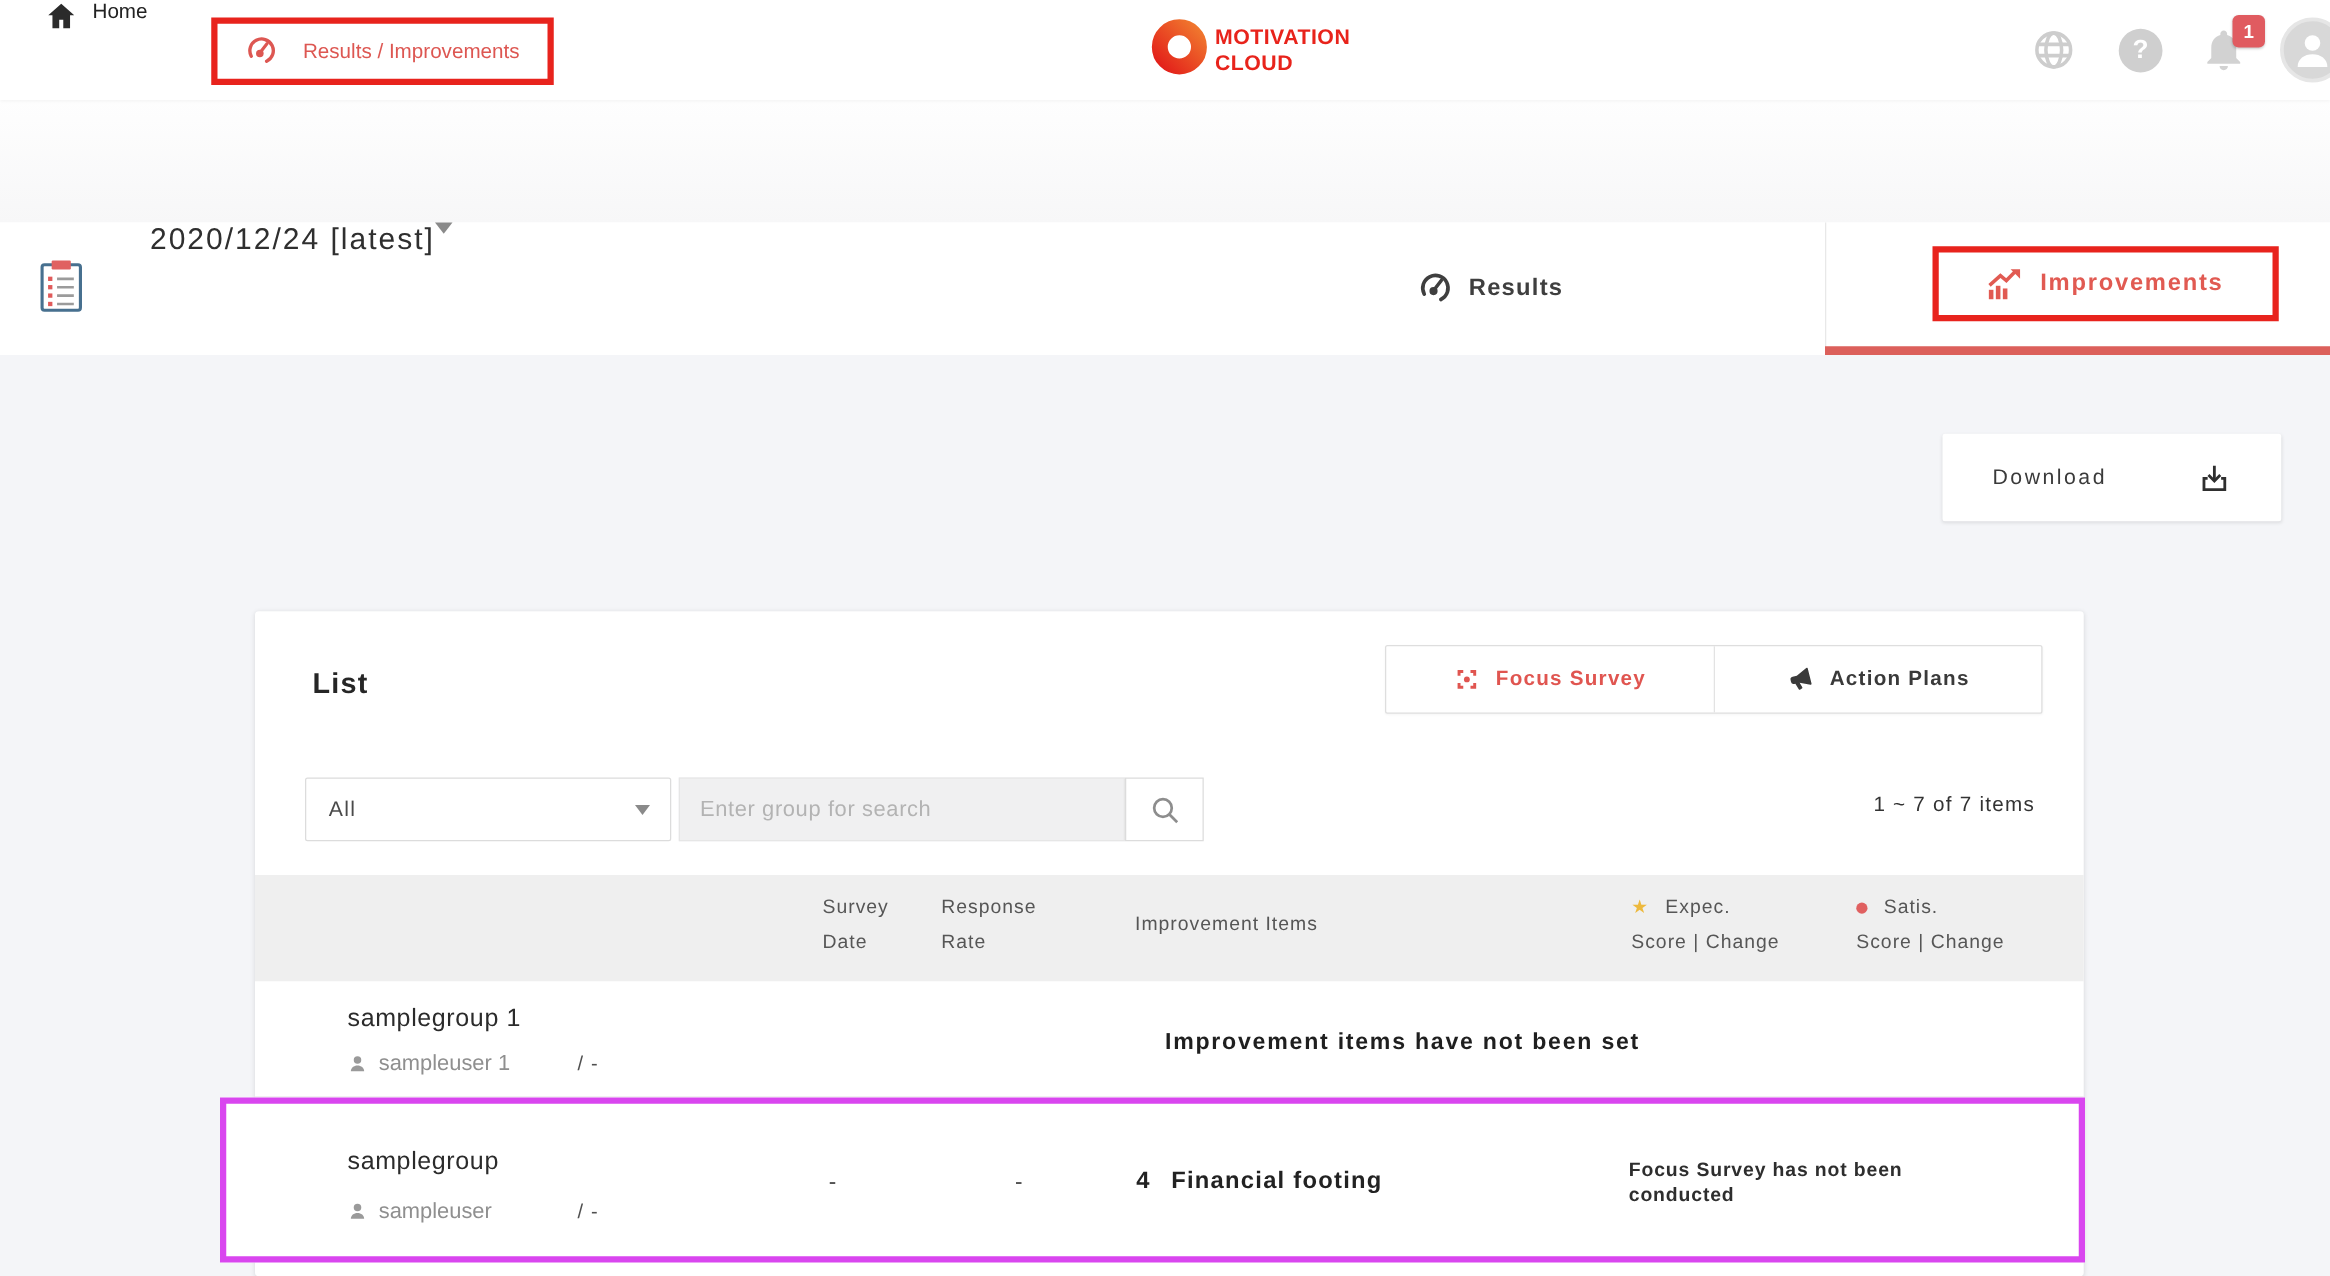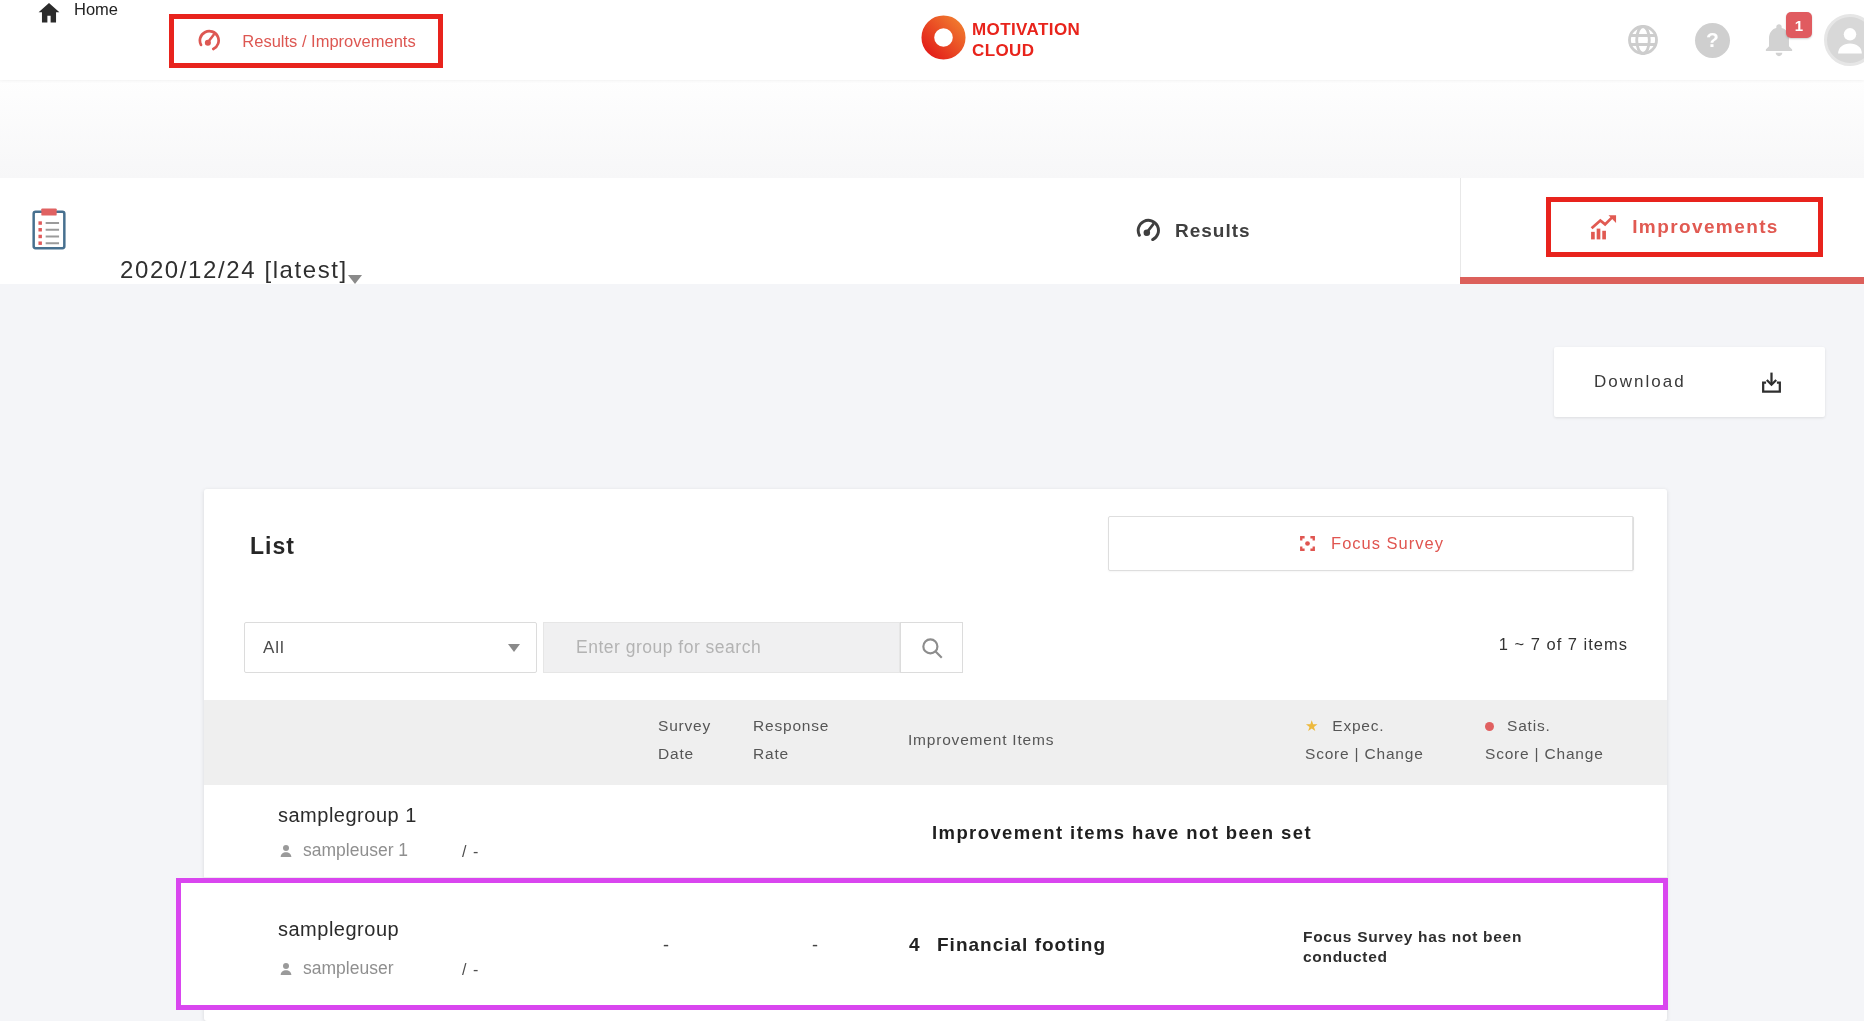--- a/index.html
+++ b/index.html
@@ -27,21 +27,21 @@
     border:3px solid #e6e6e6;display:flex;align-items:center;justify-content:center;overflow:hidden;cursor:pointer;}
 
   
   .crumbband{position:absolute;left:0;top:80px;width:1864px;height:98px;
     background:linear-gradient(#fefefe,#f7f7f8);}
   .crumb{position:absolute;left:36px;top:117px;font-size:16.5px;letter-spacing:1.8px;color:#3a3a3a;}
 
   
   .daterow{position:absolute;left:0;top:178px;width:1864px;height:106px;background:#fff;}
   .clip{position:absolute;left:26px;top:28px;}
-  .datesel{position:absolute;left:120px;top:0;height:106px;display:flex;align-items:flex-end;cursor:pointer;}
+  .datesel{position:absolute;left:120px;top:0;height:106px;display:flex;align-items:flex-start;cursor:pointer;}
   .datesel .dtxt{font-size:24px;letter-spacing:1.6px;color:#2f2f2f;}
   .caret{width:0;height:0;border-left:7px solid transparent;border-right:7px solid transparent;border-top:9px solid #8a8a8a;}
   .caret.sm{border-left-width:6px;border-right-width:6px;border-top-width:8px;}
   .tab-results{position:absolute;left:1134px;top:0;height:106px;display:flex;align-items:center;gap:14px;cursor:pointer;color:#3f3f3f;}
   .tab-results span{font-size:19px;font-weight:bold;letter-spacing:1px;color:#3f3f3f;}
   .vdiv{position:absolute;left:1460px;top:0;width:1px;height:106px;background:#e8e8e8;}
   .improvbox{position:absolute;left:1546px;top:19px;width:277px;height:60px;border:5px solid #e8231d;
     background:#fff;display:flex;align-items:center;justify-content:center;}
   .tab-improv{display:flex;align-items:center;gap:14px;color:#e15a52;cursor:pointer;}
   .tab-improv span{font-size:19px;font-weight:bold;letter-spacing:1.4px;color:#e15a52;}
@@ -56,29 +56,29 @@
 
   
   .card{position:absolute;left:204px;top:205px;width:1463px;height:532px;background:#fff;border-radius:3px;
     box-shadow:0 1px 4px rgba(0,0,0,.12);}
   .listtitle{position:absolute;left:46px;top:44px;margin:0;font-size:23px;font-weight:bold;letter-spacing:1px;color:#262626;}
 
   .segctrl{position:absolute;left:904px;top:27px;width:526px;height:55px;display:flex;background:#fff;
     border:1px solid #dedede;border-radius:2px;box-shadow:0 1px 2px rgba(0,0,0,.04);}
   .seg{flex:1;display:flex;align-items:center;justify-content:center;gap:13px;background:none;border:none;cursor:pointer;}
   .seg.focus{border-right:1px solid #e3e3e3;color:#e05550;}
-  .seg.focus span{font-size:16.5px;font-weight:normal;letter-spacing:1px;color:#e05550;}
+  .seg.focus span{font-size:16.5px;font-weight:bold;letter-spacing:1px;color:#e05550;}
   .seg.action{color:#3a3a3a;}
   .seg.action span{font-size:16.5px;font-weight:bold;letter-spacing:1px;color:#3a3a3a;}
 
   .allsel{position:absolute;left:40px;top:133px;width:293px;height:51px;border:1px solid #dcdcdc;border-radius:2px;
     background:#fff;display:flex;align-items:center;justify-content:space-between;padding:0 16px 0 18px;cursor:pointer;}
   .allsel span{font-size:17px;letter-spacing:1px;color:#4a4a4a;}
   .searchin{position:absolute;left:339px;top:133px;width:357px;height:51px;background:#f0f0f1;
-    border:1px solid #e6e6e6;padding:0 14px 0 32px;font-size:17.5px;color:#555;
+    border:1px solid #e6e6e6;padding:0 14px 0 16px;font-size:17.5px;color:#555;
     font-family:"Liberation Sans","DejaVu Sans",sans-serif;}
   .searchin::placeholder{color:#b3b3b3;letter-spacing:.5px;}
   .searchbtn{position:absolute;left:696px;top:133px;width:63px;height:51px;background:#fff;
     border:1px solid #dcdcdc;display:flex;align-items:center;justify-content:center;cursor:pointer;}
   .itemscount{position:absolute;right:39px;top:146px;font-size:16.5px;letter-spacing:1px;color:#333;}
 
   .thead{position:absolute;left:0;top:211px;width:1463px;height:85px;background:#efefef;}
   .hc{position:absolute;font-size:15.5px;line-height:28px;letter-spacing:.8px;color:#565656;}
   .hline{display:flex;align-items:center;gap:13px;}
   .star{color:#edb93d;font-size:15px;}
@@ -229,20 +229,26 @@
       <button class="seg focus">
         <svg width="21" height="21" viewBox="0 0 24 24" fill="currentColor">
           <path d="M3.5 3.5h5.2v2.7H6.2v2.5H3.5z"></path>
             <path d="M15.3 3.5h5.2v5.2h-2.7V6.2h-2.5z"></path>
           <path d="M3.5 15.3h2.7v2.5h2.5v2.7H3.5z"></path>
             <path d="M17.8 15.3h2.7v5.2h-5.2v-2.7h2.5z"></path>
           <circle cx="12" cy="12" r="2.7"></circle>
         </svg>
         <span>Focus Survey</span>
       </button>
+      <button class="seg action">
+        <svg width="22" height="22" viewBox="0 0 24 24" fill="#3a3a3a" style="transform:rotate(-14deg);">
+          <path d="M19.8 3.2a.8.8 0 0 1 1.2.7v13.6a.8.8 0 0 1-1.2.7l-8.7-3.9 1.3 4a1 1 0 0 1-.6 1.3l-1.5.5a1 1 0 0 1-1.3-.6l-1.7-5.4h-.9A2.4 2.4 0 0 1 4 11.7v-1.6a2.4 2.4 0 0 1 2.4-2.4h3.8z"></path>
+        </svg>
+        <span>Action Plans</span>
+      </button>
     </div>
 
     <div class="allsel">
       <span>All</span>
       <span class="caret sm"></span>
     </div>
     <input class="searchin" type="text" placeholder="Enter group for search" style="">
     <button class="searchbtn">
       <svg width="26" height="26" viewBox="0 0 24 24" fill="none" stroke="#8d8d8d" stroke-width="2">
           <circle cx="10.5" cy="10.5" r="6.5"></circle>

